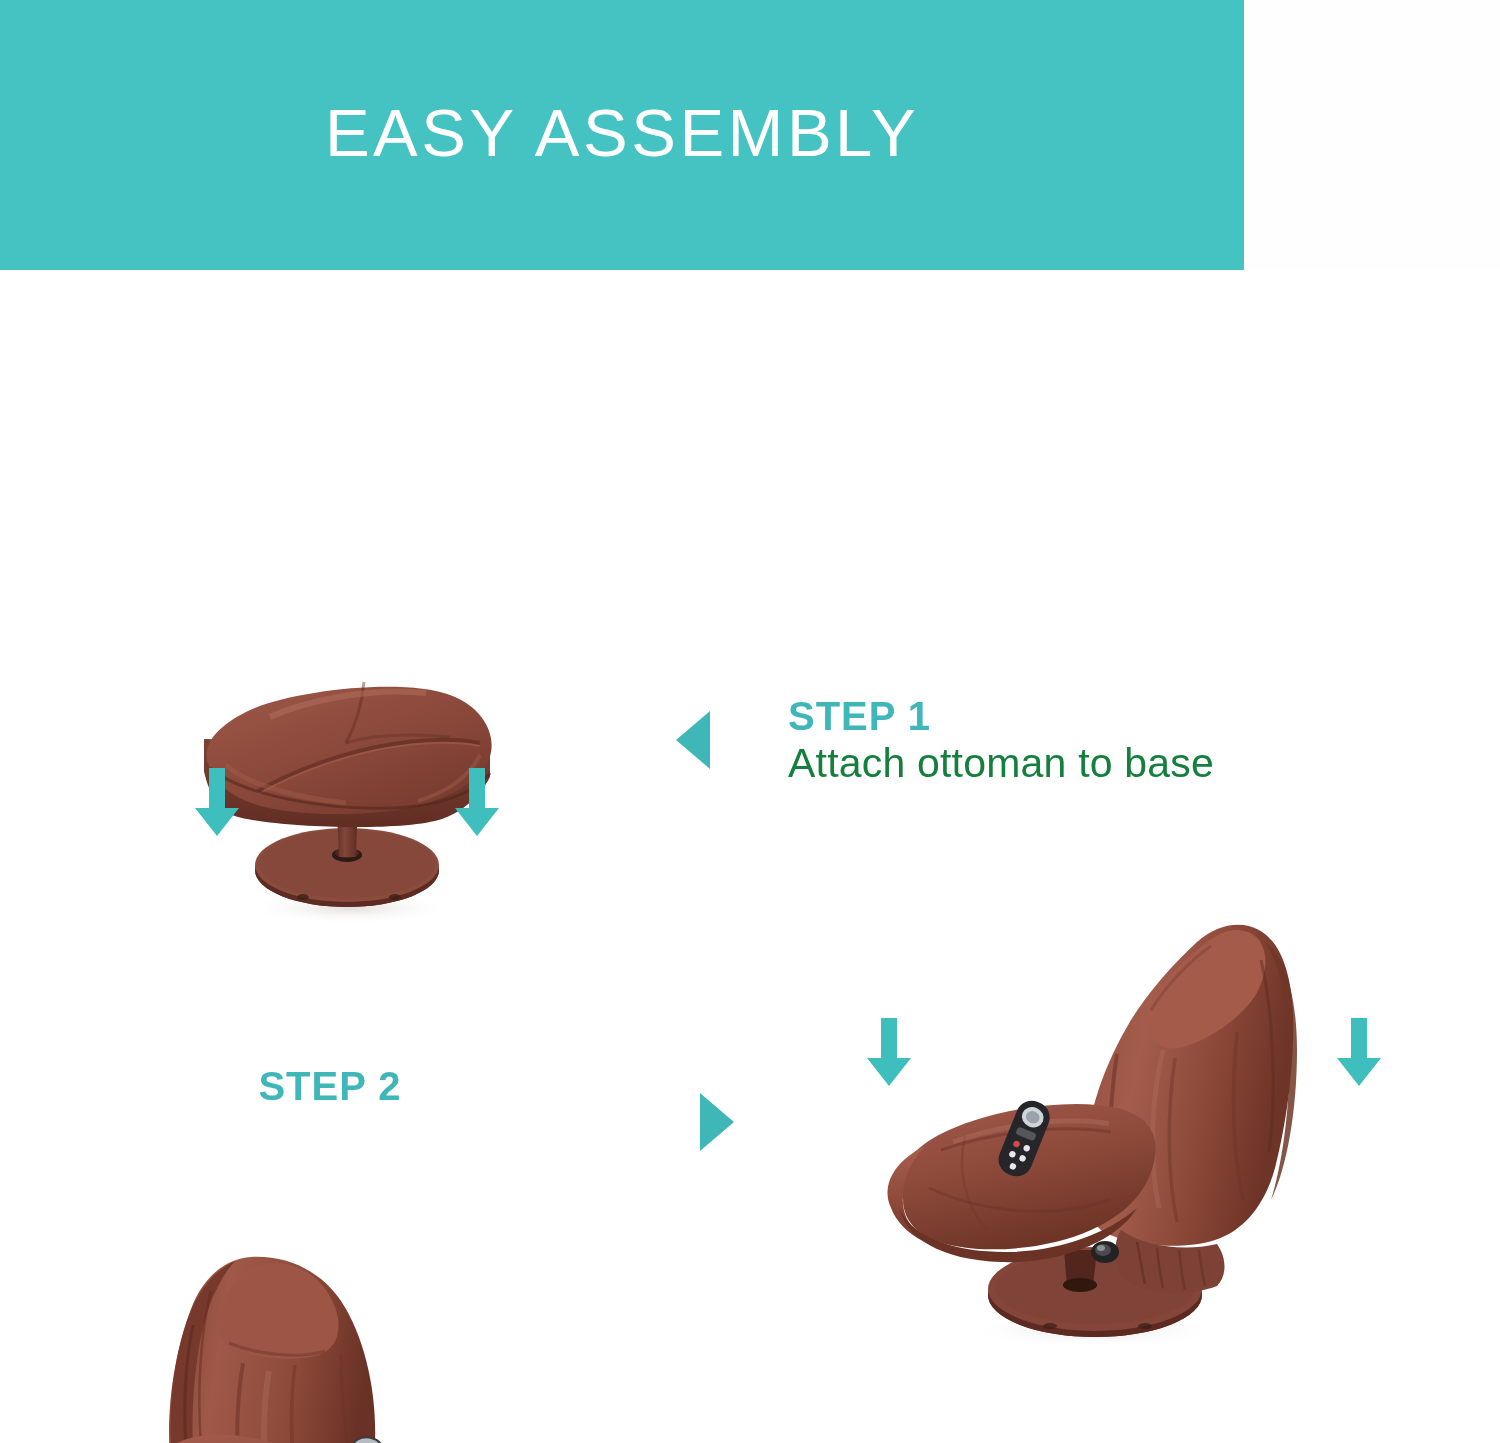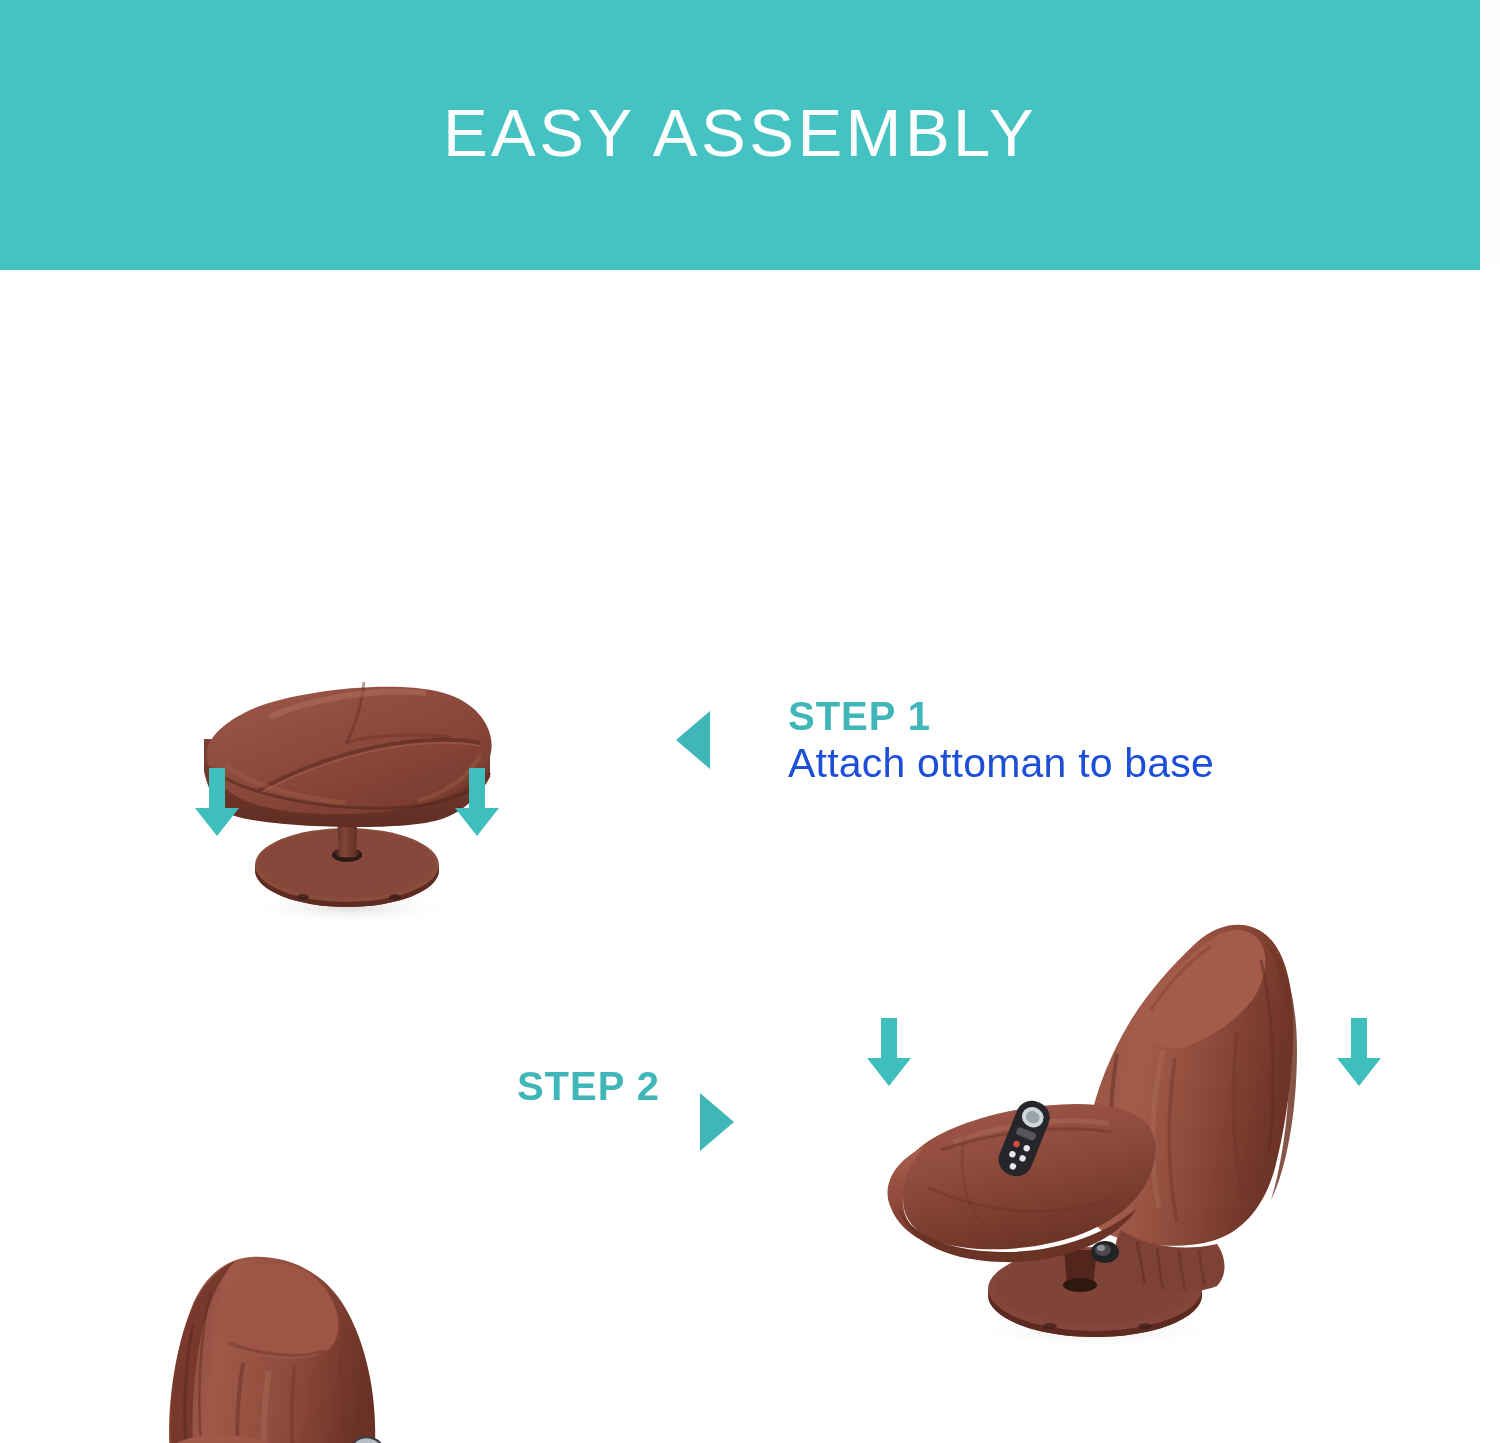--- a/index.html
+++ b/index.html
@@ -8,21 +8,21 @@
     width:1500px; height:1443px;
     font-family:"Liberation Sans", sans-serif;
     position:relative;
     overflow:hidden;
     background:#fefefe;
   }
 
   
   #header {
     position:absolute; left:0; top:0;
-    width:1480px; height:270px;
+    width:1244px; height:270px;
     background:#45c2c2;
     display:flex; align-items:center; justify-content:center;
   }
   #header-title {
     color:#ffffff;
     font-size:67px;
     letter-spacing:3.5px;
     font-weight:500;
     line-height:1;
     padding-bottom:6px;
@@ -40,26 +40,26 @@
   .step-label {
     font-size:40px;
     font-weight:bold;
     letter-spacing:1px;
     color:#3fb6b8;
     line-height:1.08;
   }
   .step-desc {
     font-size:41px;
     font-weight:300;
-    color:#1d4ed8;
+    color:#15803d;
     line-height:1.22;
     letter-spacing:0.2px;
     white-space:nowrap;
   }
-  .align-right { text-align:right; }
+  .align-right { text-align:center; }
 
   #step1-block { left:788px; top:425px; }
   #step2-block { left:0px;  top:795px; width:660px; }
 
   
   .tri { position:absolute; width:0; height:0; }
   .tri-left {
     border-top:29px solid transparent;
     border-bottom:29px solid transparent;
     border-right:34px solid #3fb6b8;

